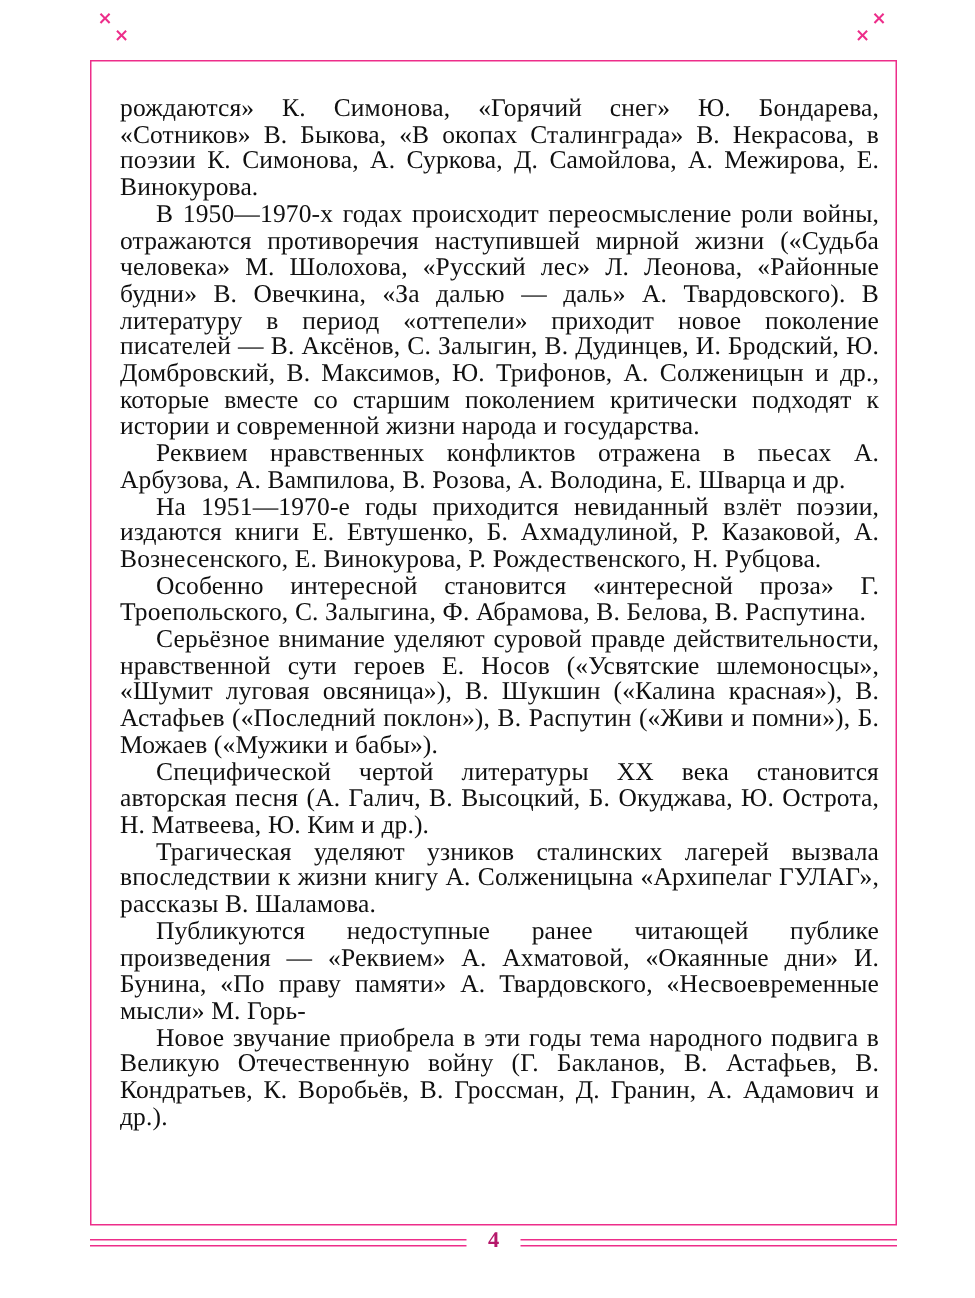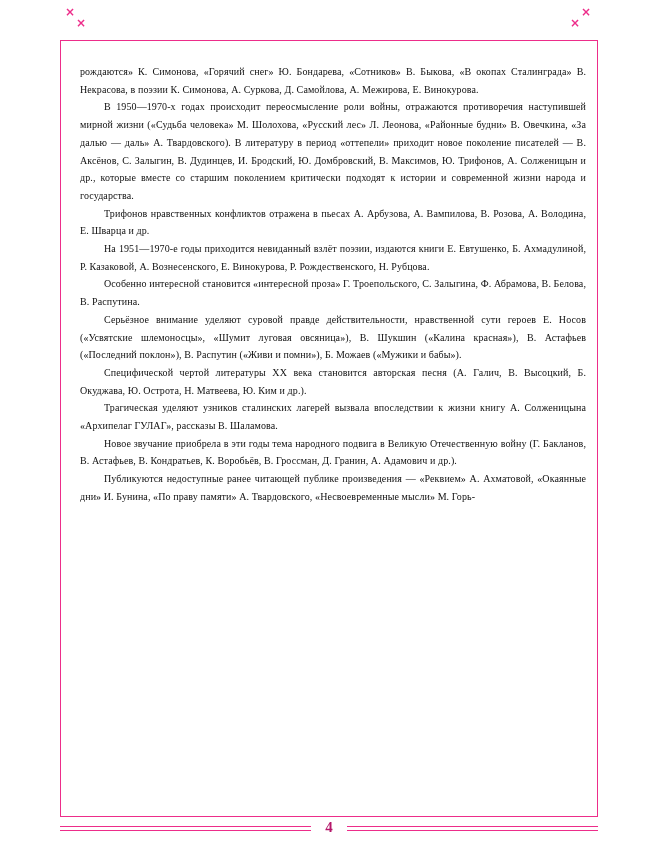--- a/index.html
+++ b/index.html
@@ -34,21 +34,21 @@
   .tl-2 { left: 76px;  top: 17px; }
   .tr-1 { left: 581px; top: 6px; }
   .tr-2 { left: 570px; top: 17px; }
 
   .text-block {
     position: absolute;
     left: 80px;
     top: 63px;
     width: 506px;
     color: #101010;
-    font-size: 10px;
+    font-size: 17px;
     line-height: 17.7px;
     text-align: justify;
     letter-spacing: 0.1px;
   }
   .text-block p { margin: 0; text-indent: 24px; }
   .text-block p.first { text-indent: 0; }
 
   .pagination {
     position: absolute;
     left: 60px;
@@ -80,28 +80,28 @@
   <div class="frame"></div>
 
   <span class="corner-mark tl-1">×</span>
   <span class="corner-mark tl-2">×</span>
   <span class="corner-mark tr-1">×</span>
   <span class="corner-mark tr-2">×</span>
 
   <div class="text-block">
     <p class="first">рождаются» К. Симонова, «Горячий снег» Ю. Бондарева, «Сотников» В. Быкова, «В окопах Сталинграда» В. Некрасова, в поэзии К. Симонова, А. Суркова, Д. Самойлова, А. Межирова, Е. Винокурова.</p>
     <p>В 1950—1970-х годах происходит переосмысление роли войны, отражаются противоречия наступившей мирной жизни («Судьба человека» М. Шолохова, «Русский лес» Л. Леонова, «Районные будни» В. Овечкина, «За далью — даль» А. Твардовского). В литературу в период «оттепели» приходит новое поколение писателей — В. Аксёнов, С. Залыгин, В. Дудинцев, И. Бродский, Ю. Домбровский, В. Максимов, Ю. Трифонов, А. Солженицын и др., которые вместе со старшим поколением критически подходят к истории и современной жизни народа и государства.</p>
-    <p>Трифонов нравственных конфликтов отражена в пьесах А. Арбузова, А. Вампилова, В. Розова, А. Володина, Е. Шварца и др.</p>
+    <p>Реквием нравственных конфликтов отражена в пьесах А. Арбузова, А. Вампилова, В. Розова, А. Володина, Е. Шварца и др.</p>
     <p>На 1951—1970-е годы приходится невиданный взлёт поэзии, издаются книги Е. Евтушенко, Б. Ахмадулиной, Р. Казаковой, А. Вознесенского, Е. Винокурова, Р. Рождественского, Н. Рубцова.</p>
     <p>Особенно интересной становится «интересной проза» Г. Троепольского, С. Залыгина, Ф. Абрамова, В. Белова, В. Распутина.</p>
     <p>Серьёзное внимание уделяют суровой правде действительности, нравственной сути героев Е. Носов («Усвятские шлемоносцы», «Шумит луговая овсяница»), В. Шукшин («Калина красная»), В. Астафьев («Последний поклон»), В. Распутин («Живи и помни»), Б. Можаев («Мужики и бабы»).</p>
     <p>Специфической чертой литературы XX века становится авторская песня (А. Галич, В. Высоцкий, Б. Окуджава, Ю. Острота, Н. Матвеева, Ю. Ким и др.).</p>
     <p>Трагическая уделяют узников сталинских лагерей вызвала впоследствии к жизни книгу А. Солженицына «Архипелаг ГУЛАГ», рассказы В. Шаламова.</p>
+    <p>Публикуются недоступные ранее читающей публике произведения — «Реквием» А. Ахматовой, «Окаянные дни» И. Бунина, «По праву памяти» А. Твардовского, «Несвоевременные мысли» М. Горь-</p>
     <p>Новое звучание приобрела в эти годы тема народного подвига в Великую Отечественную войну (Г. Бакланов, В. Астафьев, В. Кондратьев, К. Воробьёв, В. Гроссман, Д. Гранин, А. Адамович и др.).</p>
-    <p>Публикуются недоступные ранее читающей публике произведения — «Реквием» А. Ахматовой, «Окаянные дни» И. Бунина, «По праву памяти» А. Твардовского, «Несвоевременные мысли» М. Горь-</p>
   </div>
 
   <div class="pagination">
     <div class="rule"></div>
     <div class="page-num">4</div>
     <div class="rule"></div>
   </div>
 
 </div>
 

